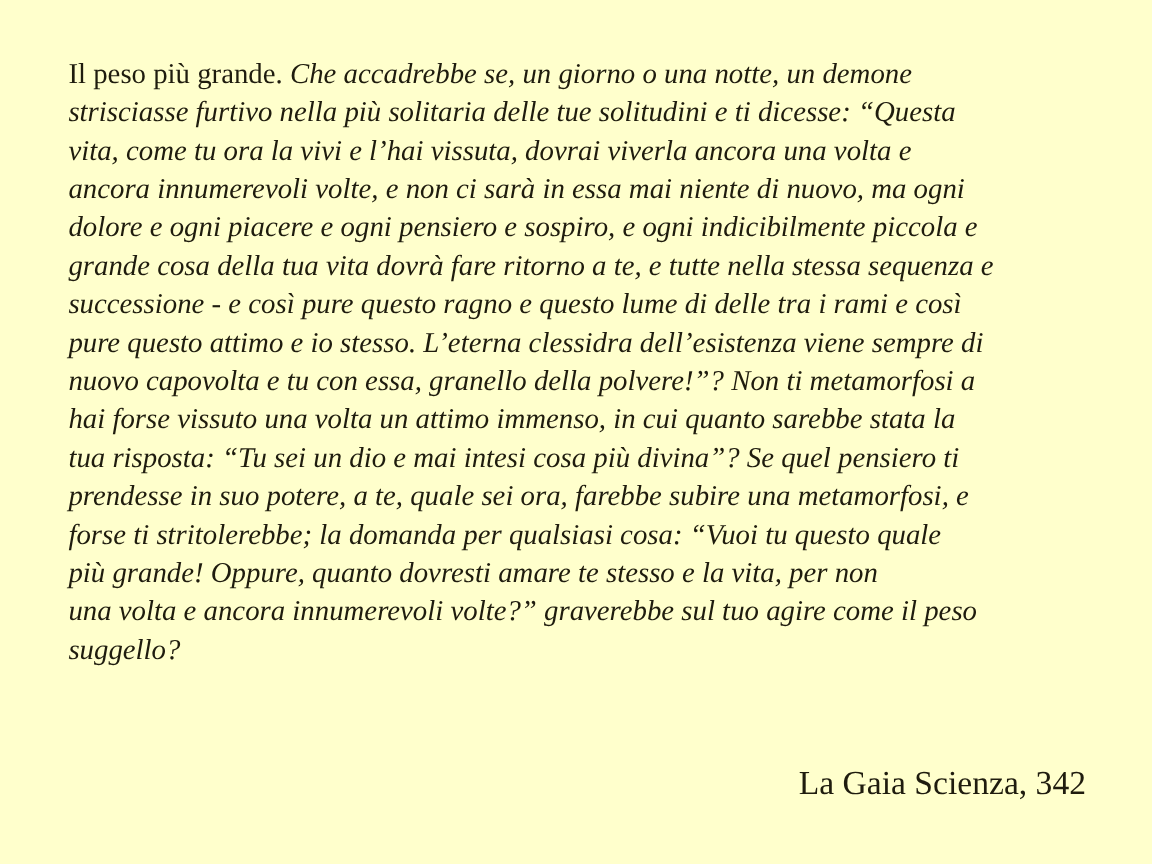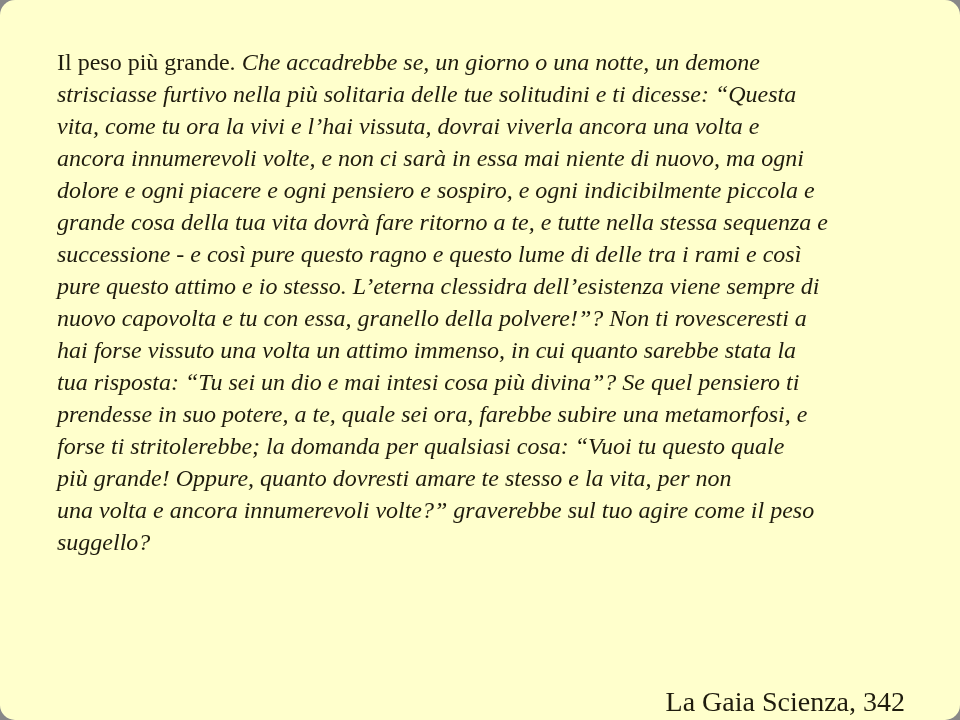--- a/index.html
+++ b/index.html
@@ -33,37 +33,36 @@
     font-style: normal;
   }
   .citation {
     position: absolute;
     right: 55px;
     top: 638px;
     font-size: 28px;
     font-style: normal;
     text-align: right;
     white-space: nowrap;
-    margin-top: 48px;
   }
 </style>
 </head>
 <body>
 
-<div class="slide" style="background: rgb(255, 255, 204); color: rgb(31, 28, 14); border-radius: 15px;">
+<div class="slide" style="background: rgb(255, 255, 204); color: rgb(31, 28, 14);">
   <div class="passage">
       <div class="line"><span class="lead">Il peso più grande. </span><span class="it">Che accadrebbe se, un giorno o una notte, un demone</span></div>
       <div class="line"><span class="it">strisciasse furtivo nella più solitaria delle tue solitudini e ti dicesse: “Questa</span></div>
       <div class="line"><span class="it">vita, come tu ora la vivi e l’hai vissuta, dovrai viverla ancora una volta e</span></div>
       <div class="line"><span class="it">ancora innumerevoli volte, e non ci sarà in essa mai niente di nuovo, ma ogni</span></div>
       <div class="line"><span class="it">dolore e ogni piacere e ogni pensiero e sospiro, e ogni indicibilmente piccola e</span></div>
       <div class="line"><span class="it">grande cosa della tua vita dovrà fare ritorno a te, e tutte nella stessa sequenza e</span></div>
       <div class="line"><span class="it">successione - e così pure questo ragno e questo lume di delle tra i rami e così</span></div>
       <div class="line"><span class="it">pure questo attimo e io stesso. L’eterna clessidra dell’esistenza viene sempre di</span></div>
-      <div class="line"><span class="it">nuovo capovolta e tu con essa, granello della polvere!”? Non ti rovesceresti a</span></div>
+      <div class="line"><span class="it">nuovo capovolta e tu con essa, granello della polvere!”? Non ti metamorfosi a</span></div>
       <div class="line"><span class="it">hai forse vissuto una volta un attimo immenso, in cui quanto sarebbe stata la</span></div>
       <div class="line"><span class="it">tua risposta: “Tu sei un dio e mai intesi cosa più divina”? Se quel pensiero ti</span></div>
       <div class="line"><span class="it">prendesse in suo potere, a te, quale sei ora, farebbe subire una metamorfosi, e</span></div>
       <div class="line"><span class="it">forse ti stritolerebbe; la domanda per qualsiasi cosa: “Vuoi tu questo quale</span></div>
       <div class="line"><span class="it">più grande! Oppure, quanto dovresti amare te stesso e la vita, per non</span></div>
       <div class="line"><span class="it">una volta e ancora innumerevoli volte?” graverebbe sul tuo agire come il peso</span></div>
       <div class="line"><span class="it">suggello?</span></div>
     </div>
   <div class="citation">La Gaia Scienza, 342</div>
 </div>

